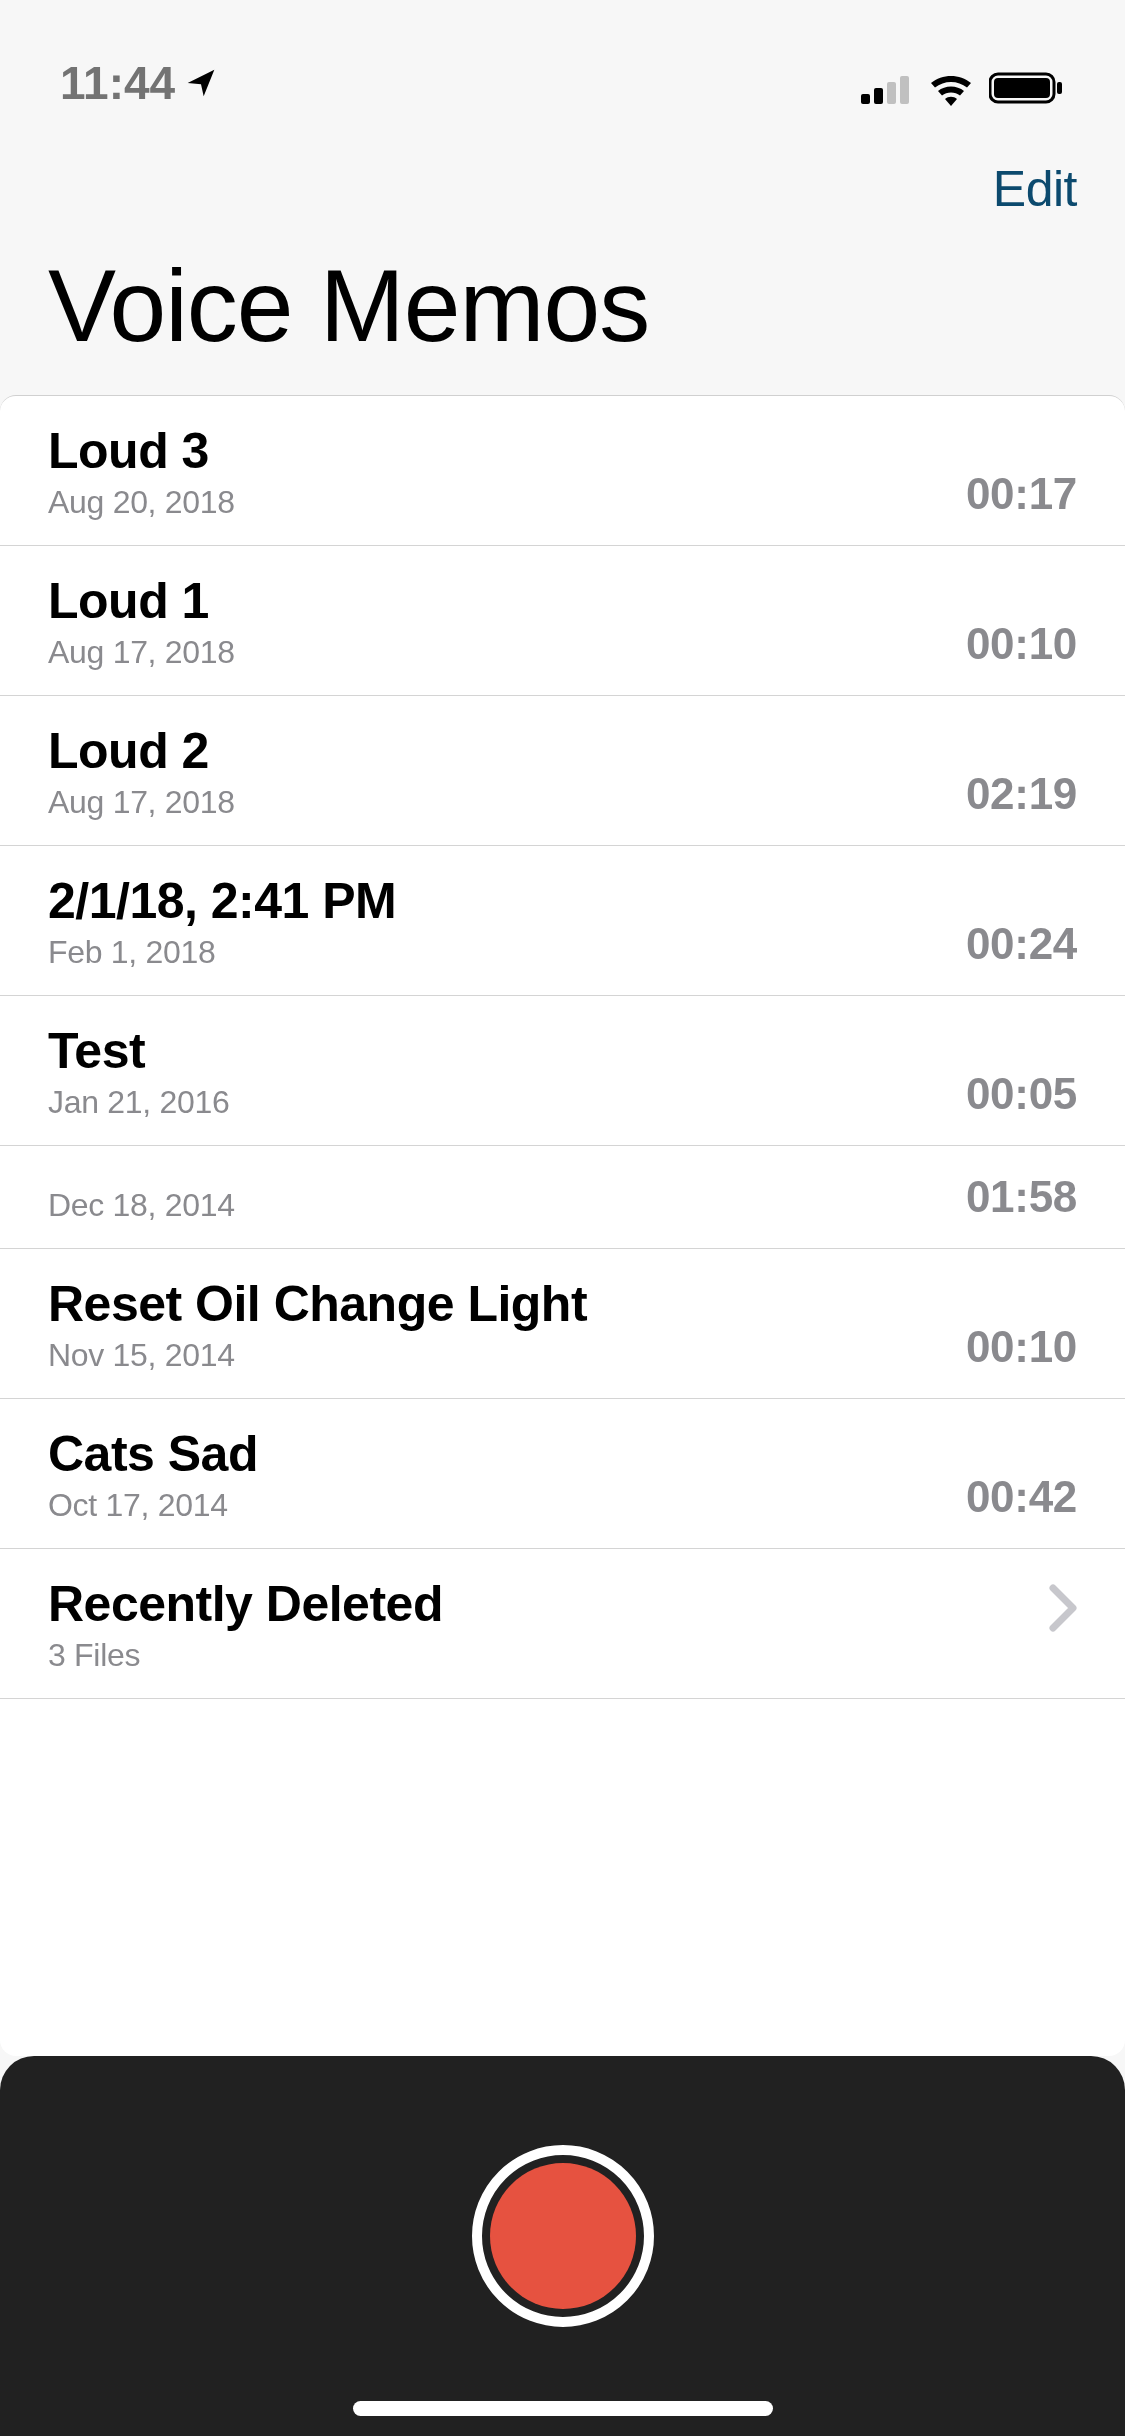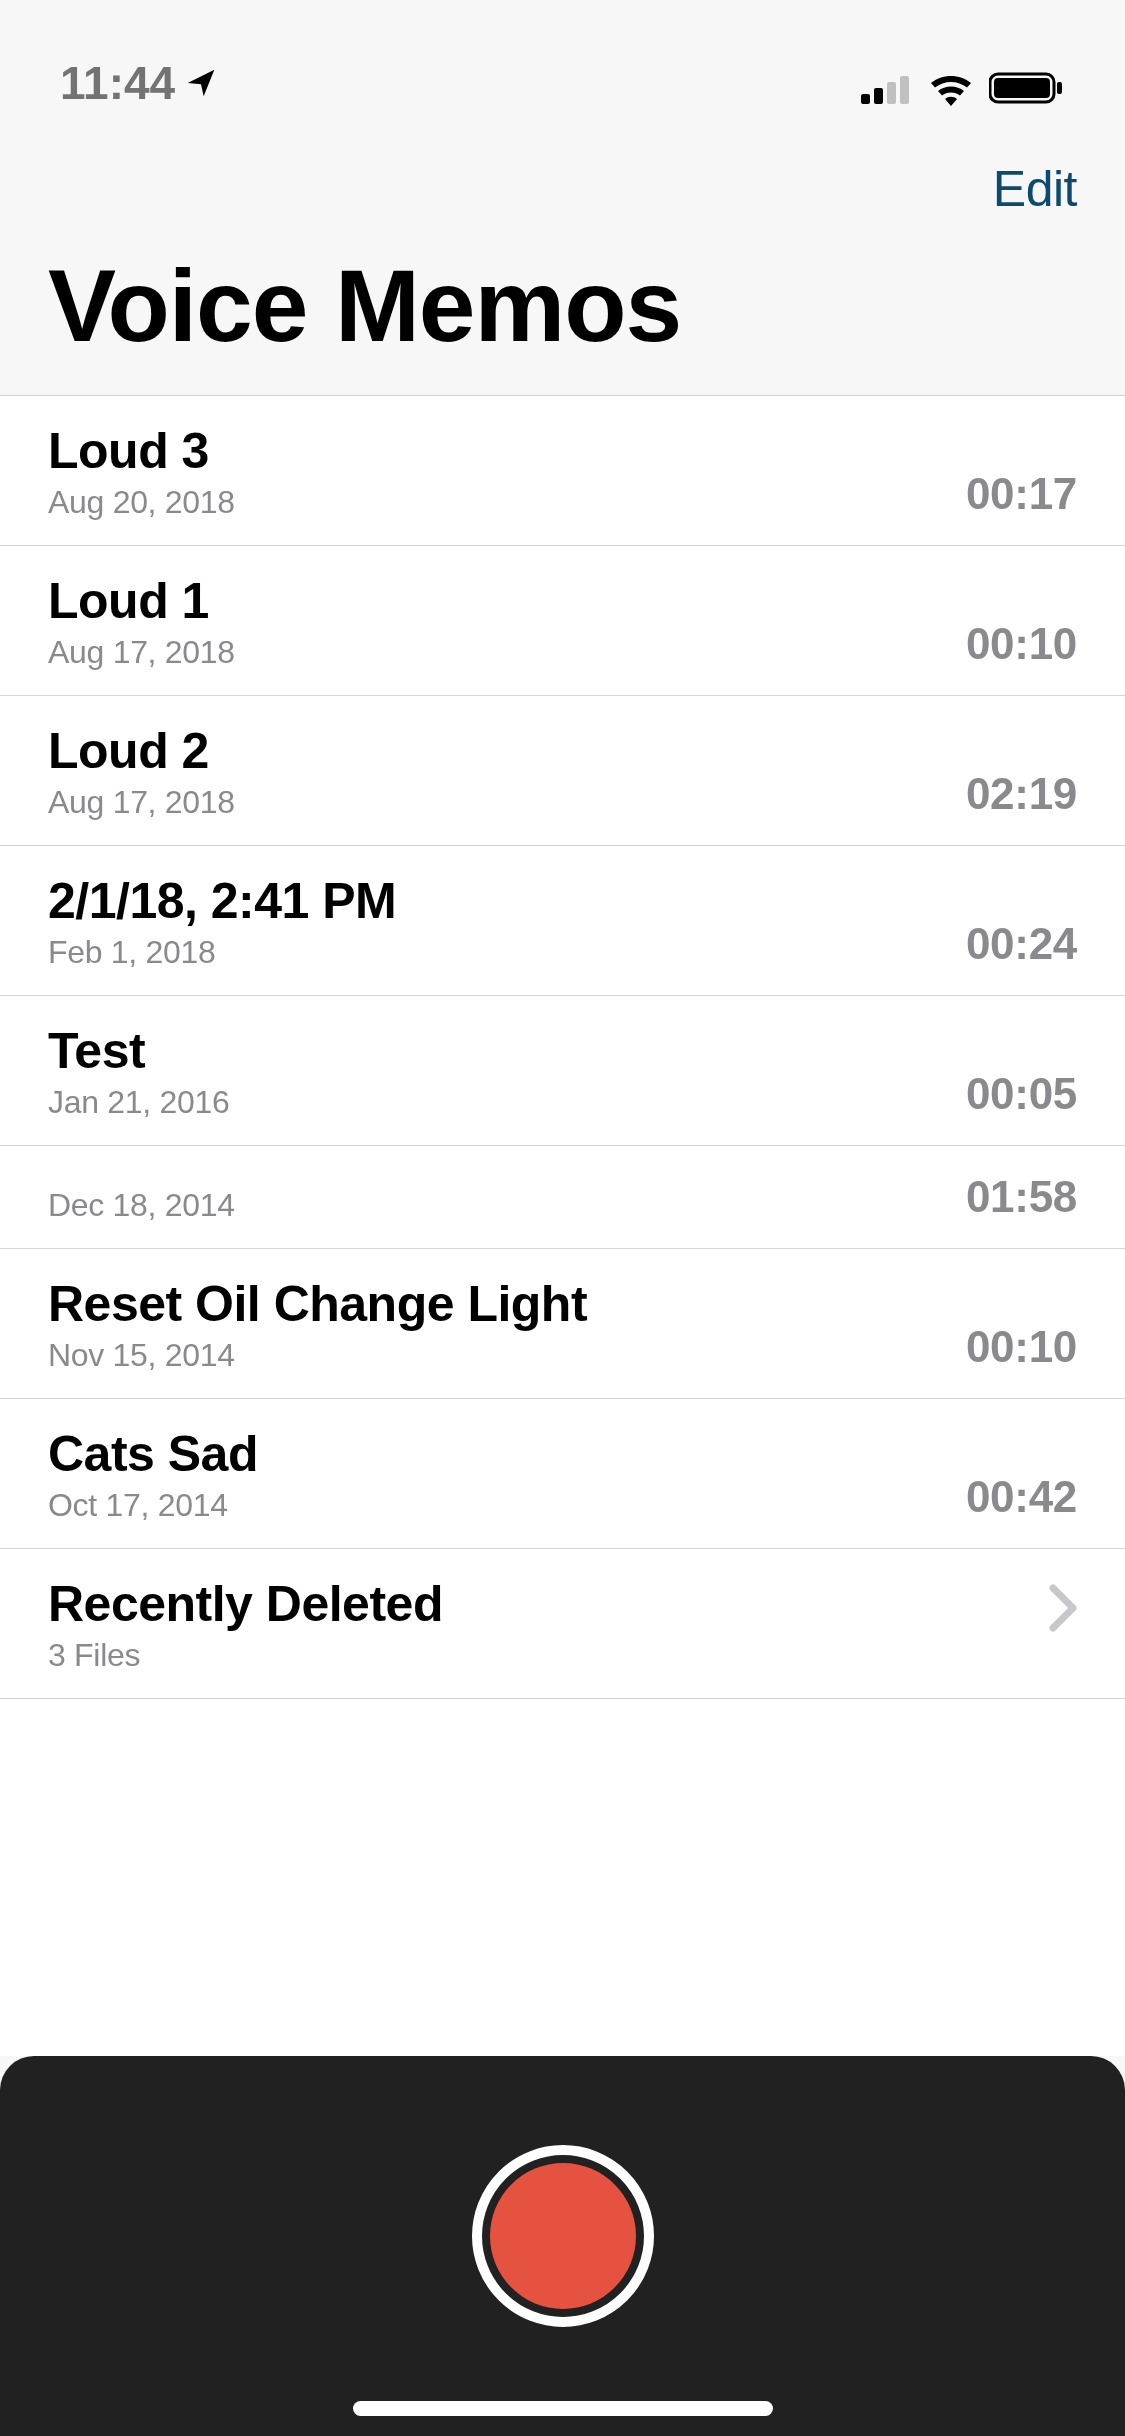--- a/index.html
+++ b/index.html
@@ -44,29 +44,30 @@
     .edit-btn {
       color: #0c4a6e;
       font-size: 50px;
       font-weight: 400;
       background: none;
       border: none;
       letter-spacing: -0.5px;
     }
     .page-title {
       font-size: 102px;
-      font-weight: 700;
+      font-weight: 400;
       color: #000;
       padding: 0 48px 30px 48px;
       letter-spacing: -1px;
     }
     .list {
       background: #fff;
       border-top: 1.5px solid #d0d0d0;
       flex: 1;
+      border-radius: 16px;
     }
     .list-item {
       border-bottom: 1.5px solid #d4d4d4;
       padding: 26px 48px 24px 48px;
       display: flex;
       justify-content: space-between;
       align-items: flex-end;
     }
     .item-text {
       display: flex;

